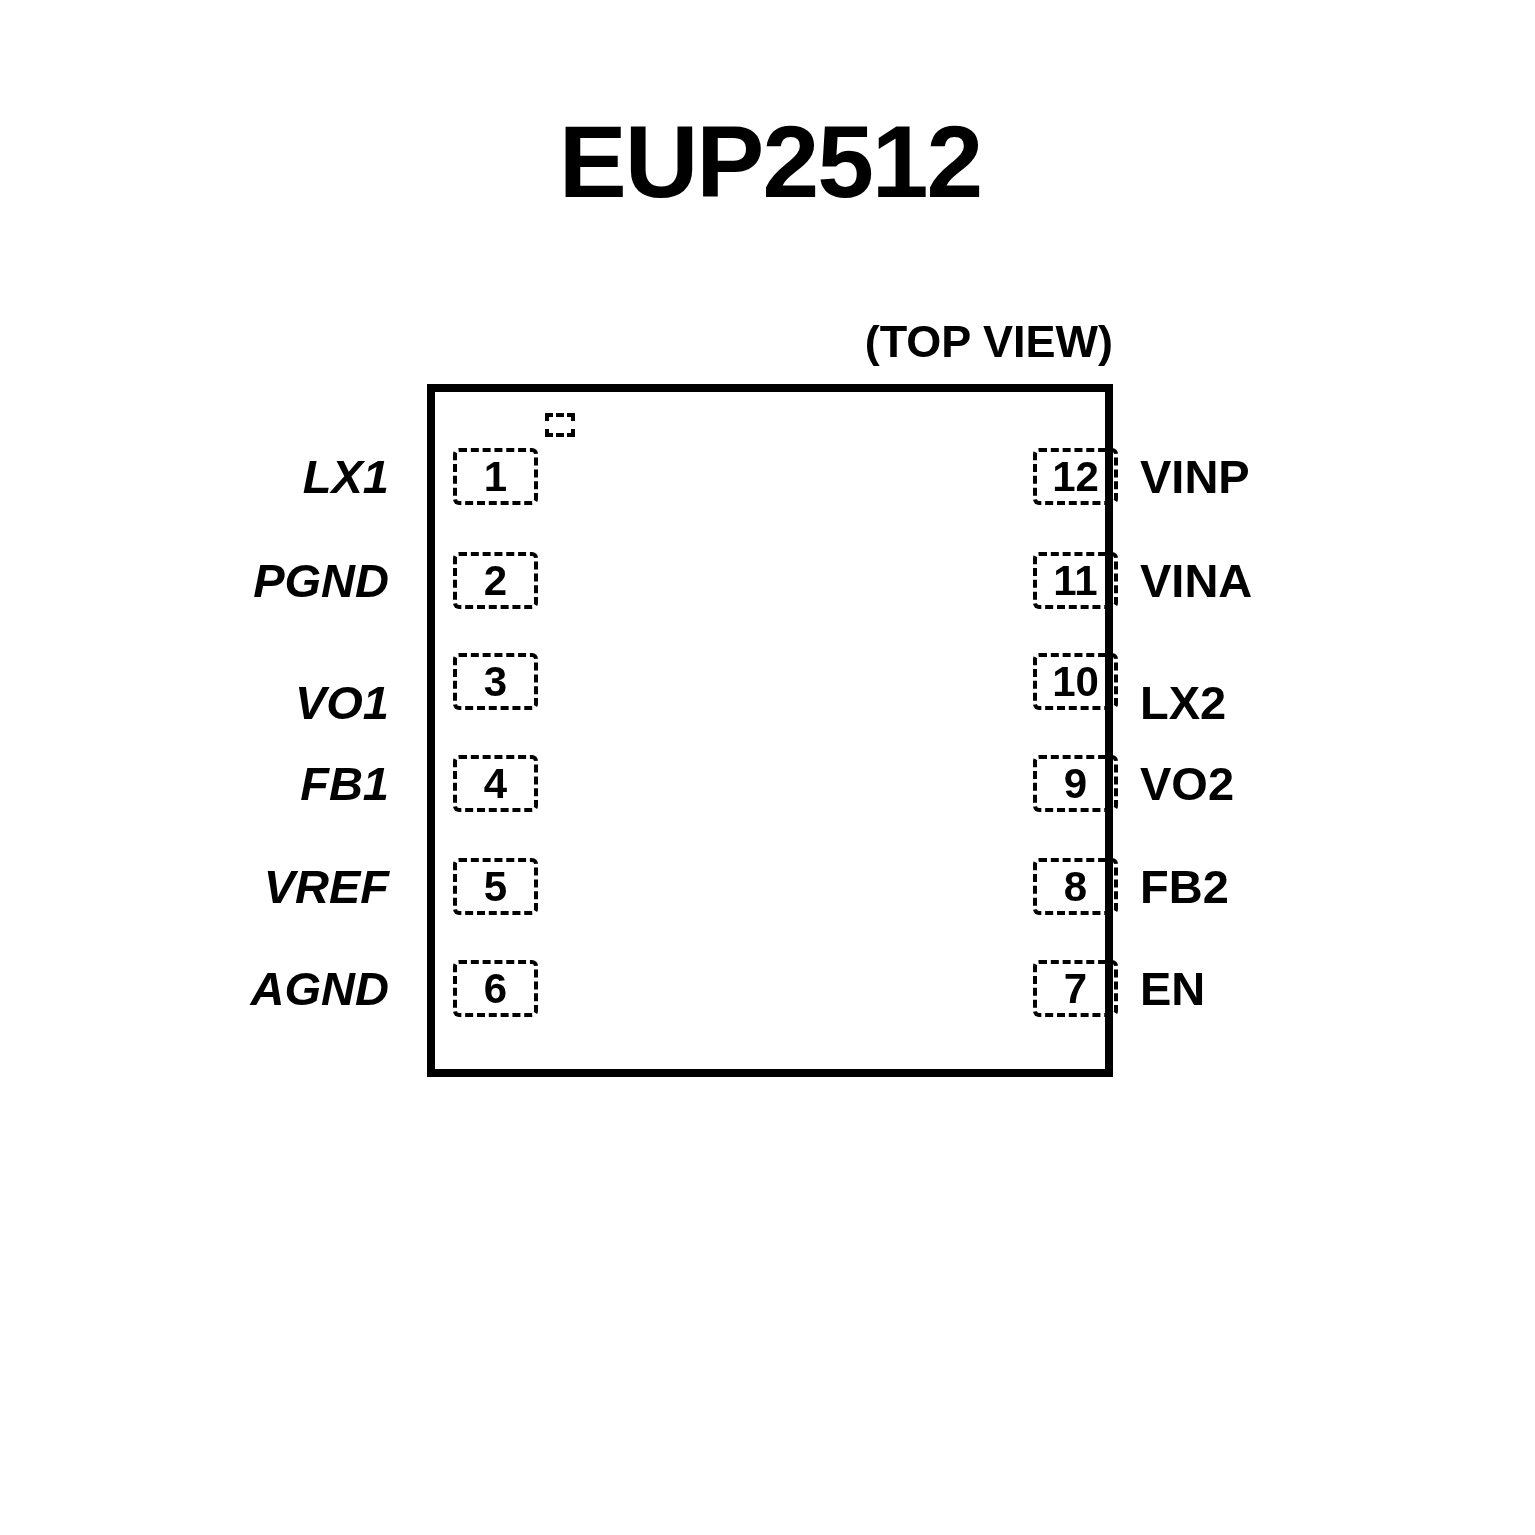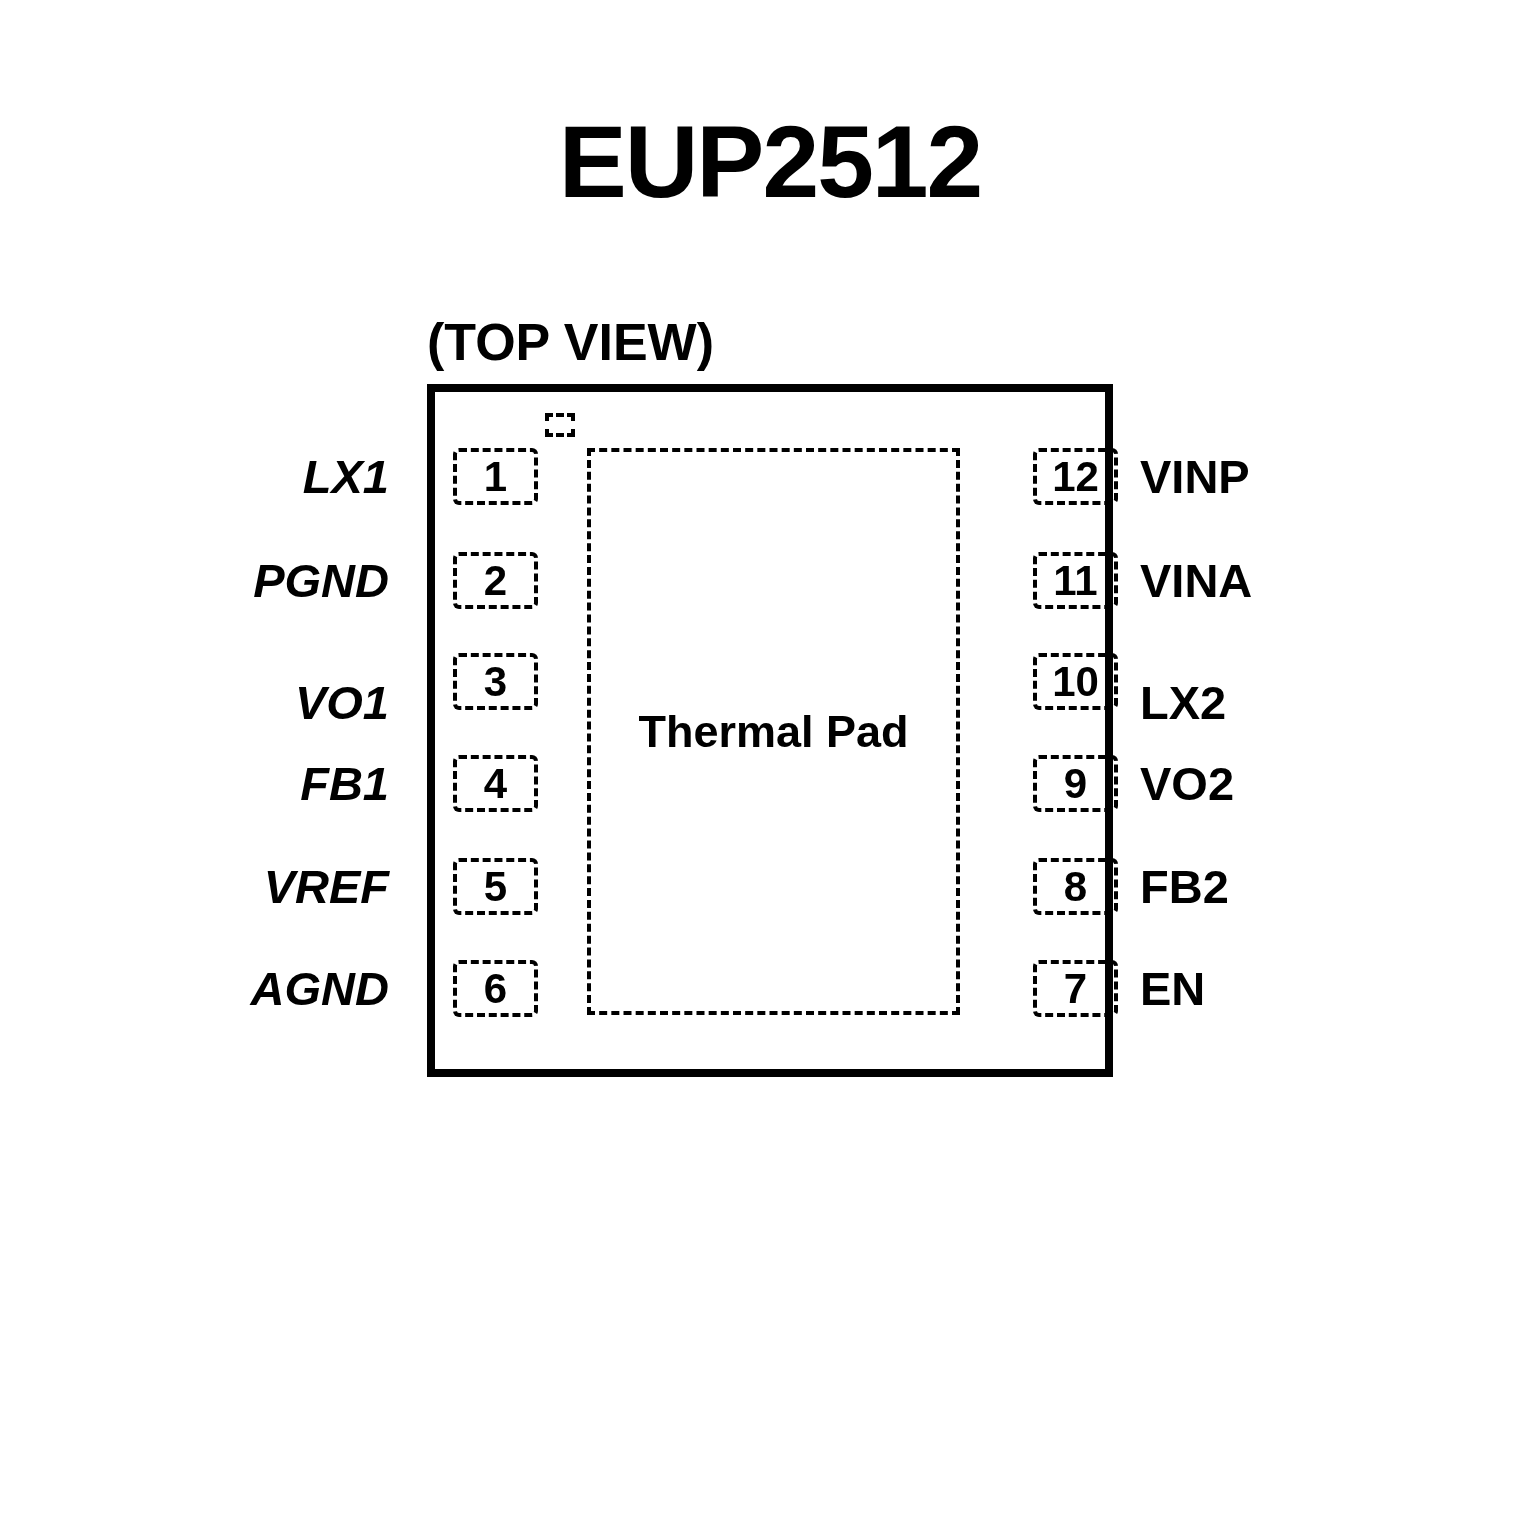--- a/index.html
+++ b/index.html
@@ -17,22 +17,22 @@
     text-align:center;
     font-size:102px;
     font-weight:bold;
     letter-spacing:-2px;
     line-height:100px;
     white-space:nowrap;
   }
   .view-label{
     position:absolute;
     left:427px;top:316px;width:686px;
-    text-align:left;
-    font-size:52px;
+    text-align:right;
+    font-size:45px;
     font-weight:bold;
     line-height:52px;
     white-space:nowrap;
   }
   .package{
     position:absolute;
     left:427px;top:384px;
     width:686px;height:693px;
     border:8px solid #000000;
     box-sizing:border-box;
@@ -89,23 +89,20 @@
 <body>
 
 <div class="canvas">
 
   <div class="chip-title">EUP2512</div>
   <div class="view-label">(TOP VIEW)</div>
 
   <div class="package">
     <div class="pin1-marker"></div>
 
-    <div class="thermal-pad">
-      <span class="thermal-pad-label">Thermal Pad</span>
-    </div>
 
     <div class="pin-box colL r0">1</div>
     <div class="pin-box colL r1">2</div>
     <div class="pin-box colL r2">3</div>
     <div class="pin-box colL r3">4</div>
     <div class="pin-box colL r4">5</div>
     <div class="pin-box colL r5">6</div>
 
     <div class="pin-box colR r0">12</div>
     <div class="pin-box colR r1">11</div>

